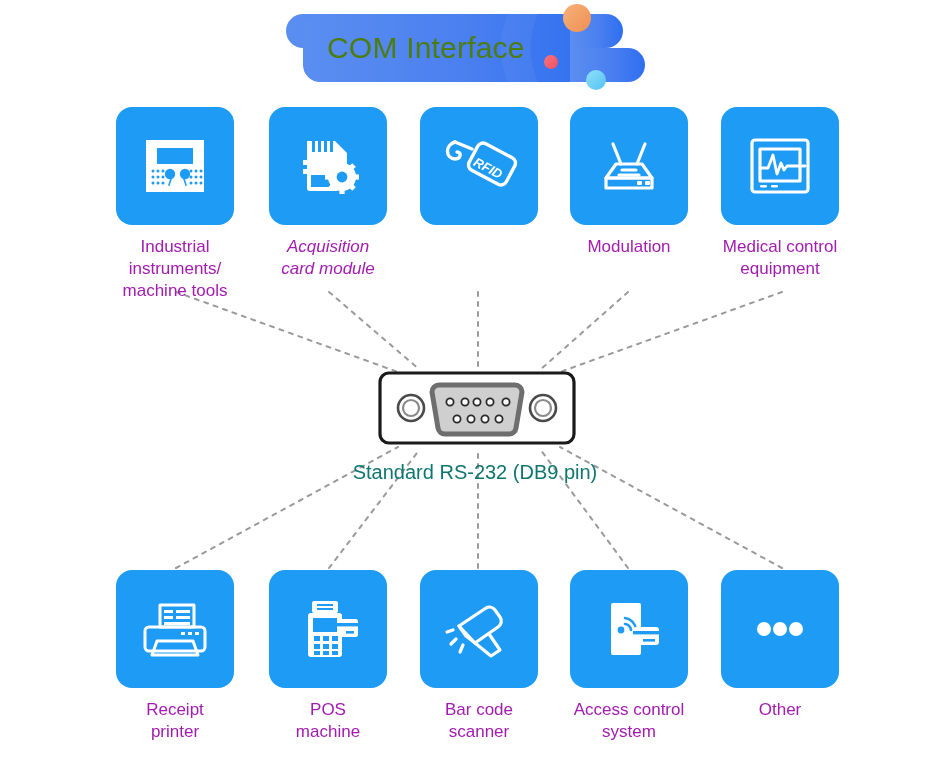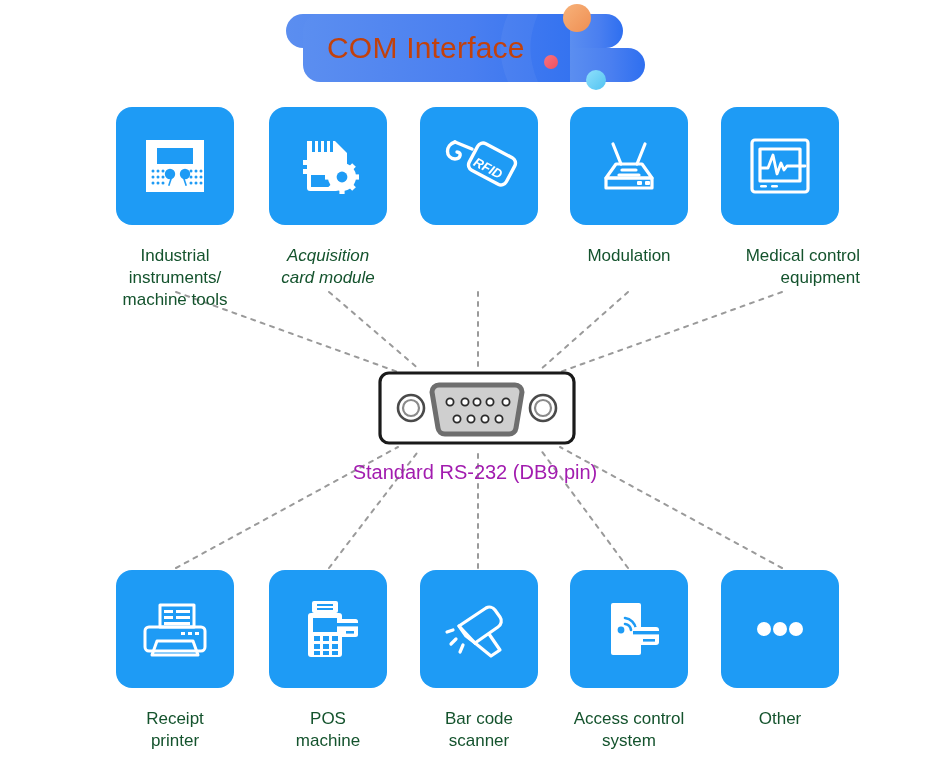--- a/index.html
+++ b/index.html
@@ -37,21 +37,21 @@
   }
   #title-text {
     position: absolute;
     left: 0; top: 0;
     width: 420px;
     height: 92px;
     display: flex;
     align-items: center;
     padding-left: 57px;
     box-sizing: border-box;
-    color: #c2410c;
+    color: #4d7c0f;
     font-size: 30px;
     letter-spacing: 0.2px;
     white-space: nowrap;
   }
 
   
   .node {
     position: absolute;
     width: 160px;
     text-align: center;
@@ -60,43 +60,43 @@
     width: 118px;
     height: 118px;
     border-radius: 16px;
     background: #1e9bf5;
     margin: 0 auto;
     display: flex;
     align-items: center;
     justify-content: center;
   }
   .node-label {
-    margin-top: 20px;
+    margin-top: 11px;
     font-size: 17px;
     line-height: 22px;
-    color: #14532d;
+    color: #a21caf;
     white-space: pre-line;
   }
 
   
   #db9 {
     position: absolute;
     left: 378px;
     top: 371px;
     width: 198px;
     height: 74px;
   }
   #center-caption {
     position: absolute;
     left: 225px;
     top: 461px;
     width: 500px;
     text-align: center;
     font-size: 20px;
-    color: #a21caf;
+    color: #0f766e;
   }
 </style>
 </head>
 <body>
 
 <div id="stage">
 
   <svg id="lines-layer" viewBox="0 0 950 760">
     <g stroke="#9a9a9a" stroke-width="2" stroke-dasharray="4 6" stroke-linecap="round" fill="none">
       <line x1="176" y1="292" x2="398" y2="372"></line>
@@ -259,21 +259,21 @@
         </g>
         <g fill="#fff">
           <rect x="48" y="55" width="5" height="4" rx="1"></rect>
           <rect x="56" y="55" width="5" height="4" rx="1"></rect>
         </g>
       </svg>
     </div>
     <div class="node-label">Modulation</div>
   </div>
 
-  <div class="node" style="left:700px; top:107px;text-align:right;">
+  <div class="node" style="left:700px; top:107px;">
     <div class="tile">
       <svg width="80" height="80" viewBox="0 0 80 80">
         <g fill="none" stroke="#fff" stroke-width="3.2" stroke-linejoin="round">
           <rect x="12" y="14" width="56" height="52" rx="3"></rect>
           <rect x="20" y="23" width="40" height="32"></rect>
           <path d="M21 42 h7 l5 -13 4 19 4 -11 3 7 3 -4 h18" stroke-width="2.8" stroke-linecap="round"></path>
         </g>
         <g fill="#fff">
           <rect x="20" y="59" width="7" height="2.6" rx="1.3"></rect>
           <rect x="31" y="59" width="7" height="2.6" rx="1.3"></rect>

